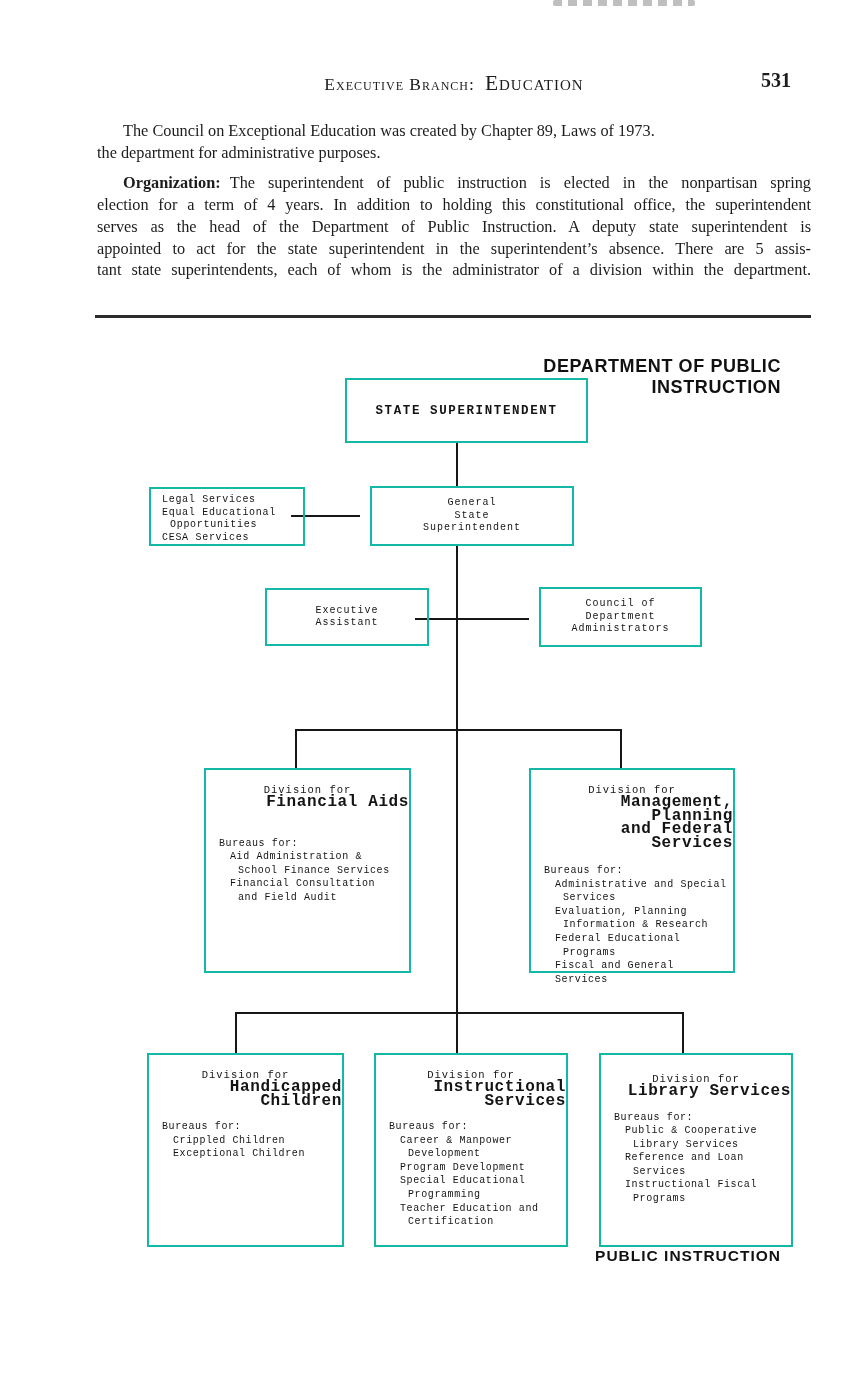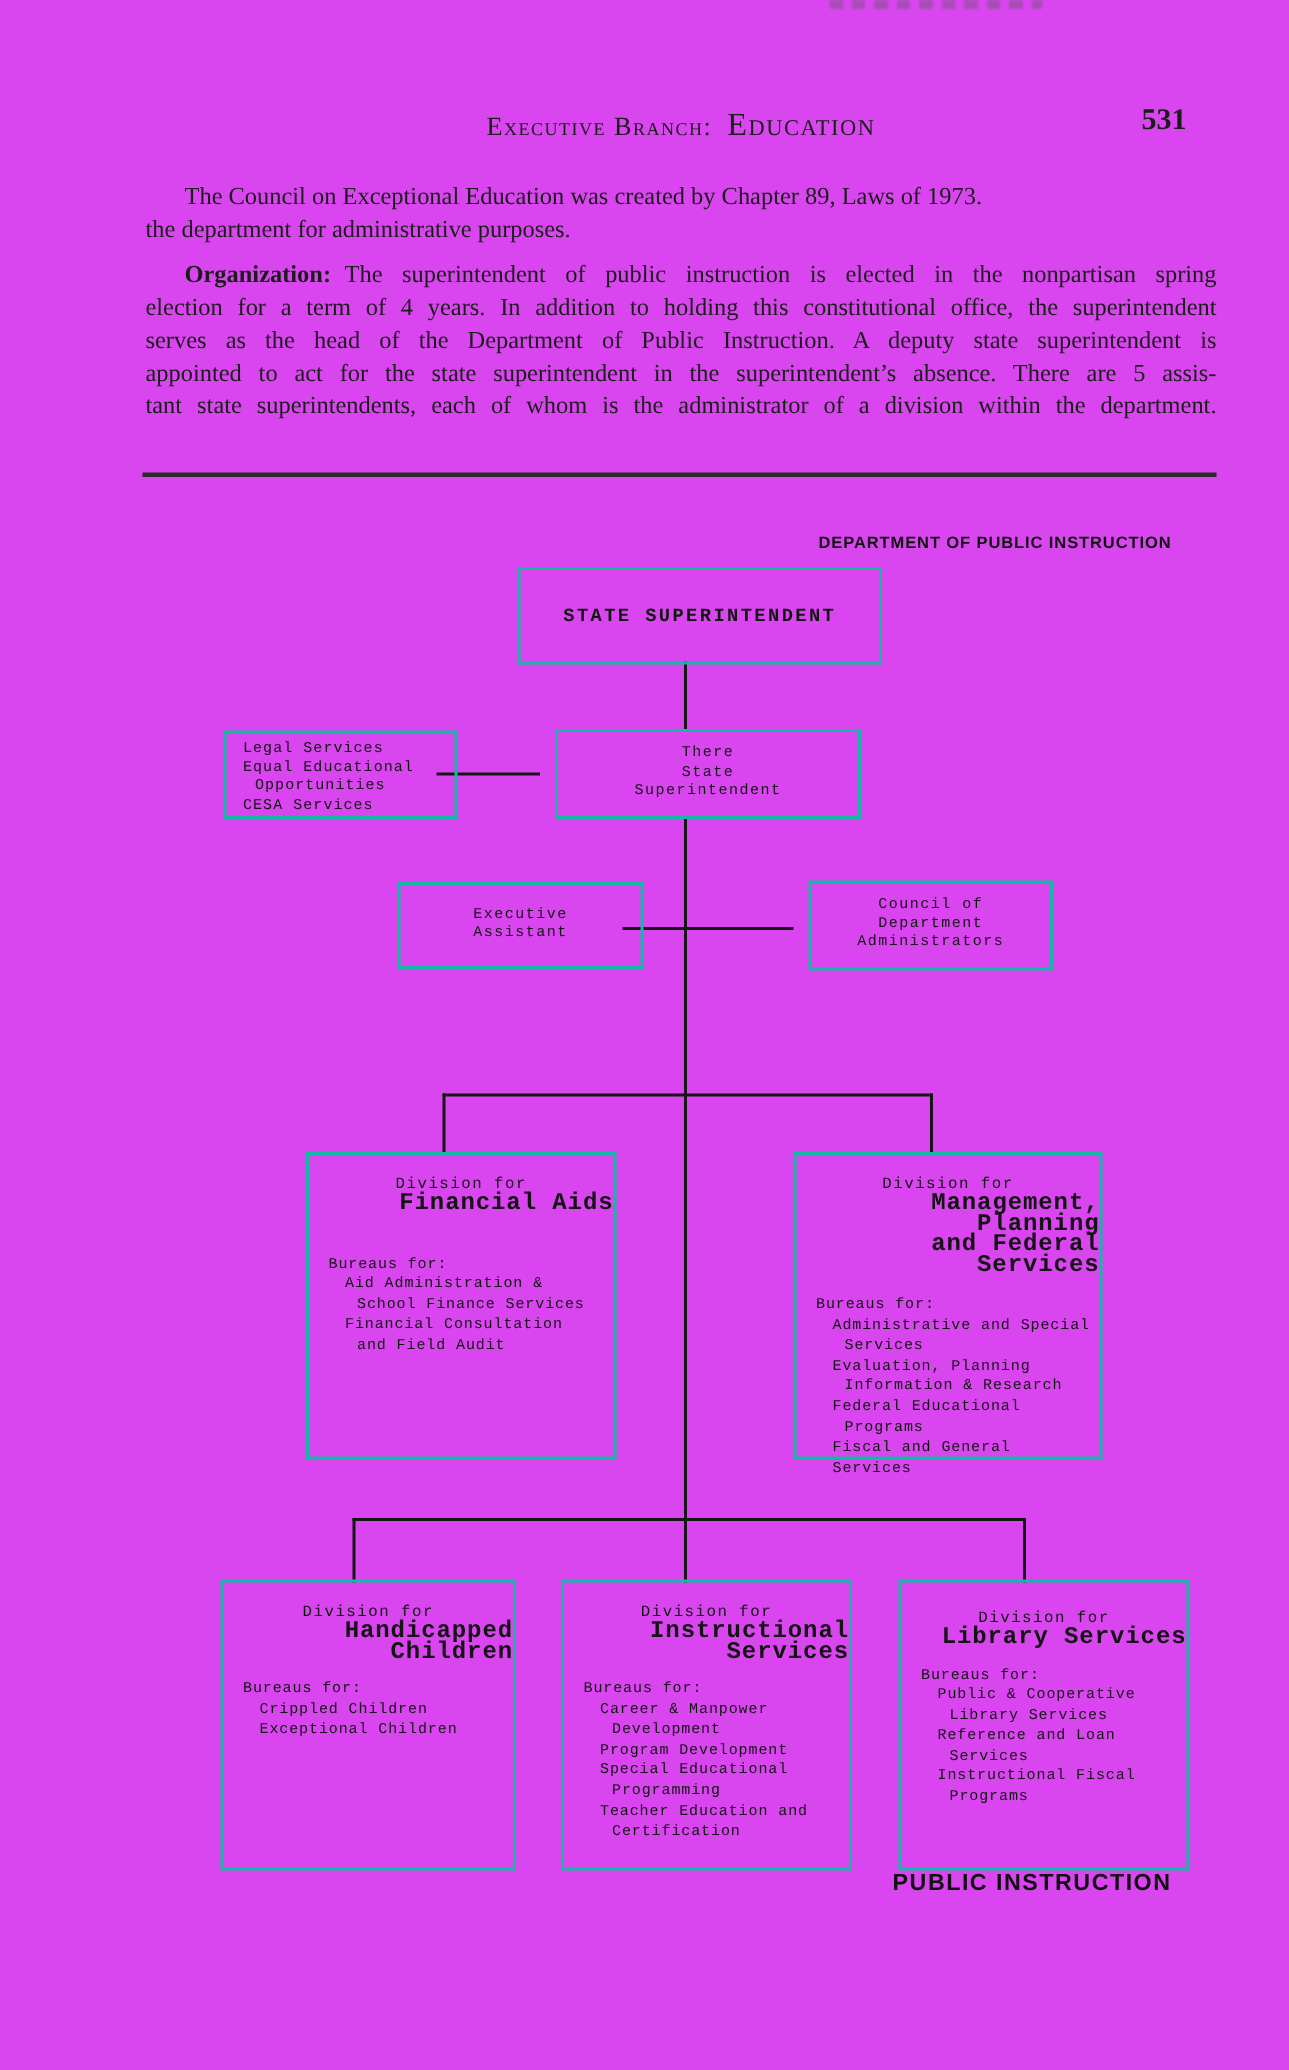--- a/index.html
+++ b/index.html
@@ -1,18 +1,18 @@
 <!DOCTYPE html>
 <html><head>
 <meta charset="utf-8">
 <style>
   html,body { margin:0; padding:0; background:#e8e8e6; }
   .page {
     position:relative; width:859px; height:1380px; margin:0 auto;
-    background:#d946ef; overflow:hidden;
+    background:#ffffff; overflow:hidden;
     font-family:"Liberation Serif", serif; color:#1c1c1c;
   }
   
   .top-artifact {
     position:absolute; left:553px; top:0; width:142px; height:6px;
     background:repeating-linear-gradient(90deg,#5a5a5a 0 9px, transparent 9px 15px);
     opacity:.38; filter:blur(.6px); border-radius:2px;
   }
   
   .running-header { position:absolute; left:97px; top:71px; width:714px; text-align:center; white-space:nowrap; }
@@ -25,21 +25,21 @@
   .tline { min-height:21.7px; }
   .indent { text-indent:26px; }
   .just { text-align:justify; text-align-last:justify; }
   .p3gap { margin-top:9px; }
   .bold-label { font-weight:bold; margin-right:9px; }
 
   .rule { position:absolute; left:95px; top:315px; width:716px; height:3px; background:#2b2b2b; }
 
   
   .chart-title { position:absolute; left:440px; top:356px; width:341px; text-align:right;
-    font-family:"Liberation Sans", sans-serif; font-weight:bold; font-size:11px; letter-spacing:.6px; color:#111; }
+    font-family:"Liberation Sans", sans-serif; font-weight:bold; font-size:18px; letter-spacing:.6px; color:#111; }
   .chart-footer { position:absolute; left:540px; top:1247px; width:241px; text-align:right;
     font-family:"Liberation Sans", sans-serif; font-weight:bold; font-size:15.5px; letter-spacing:1px; color:#111; }
 
   .cbox { position:absolute; border:2px solid #14b8a6; box-sizing:border-box;
     font-family:Liberation Mono, monospace; color:#141414;margin-left:12px; }
   .centerbox { display:flex; flex-direction:column; align-items:center; justify-content:center;
     text-align:center; font-size:10px; letter-spacing:1px; line-height:12.5px; }
 
   .box-state { left:333px; top:378px; width:243px; height:65px;
     display:flex; align-items:center; justify-content:center;
@@ -126,21 +126,21 @@
     </div>
 
     <div class="cbox box-staff">
       <div>Legal Services</div>
       <div>Equal Educational</div>
       <div class="in1">Opportunities</div>
       <div>CESA Services</div>
     </div>
 
     <div class="cbox centerbox box-deputy">
-      <div>There</div>
+      <div>General</div>
       <div>State</div>
       <div>Superintendent</div>
     </div>
 
     <div class="cbox centerbox box-exec">
       <div>Executive</div>
       <div>Assistant</div>
     </div>
 
     <div class="cbox centerbox box-council">

